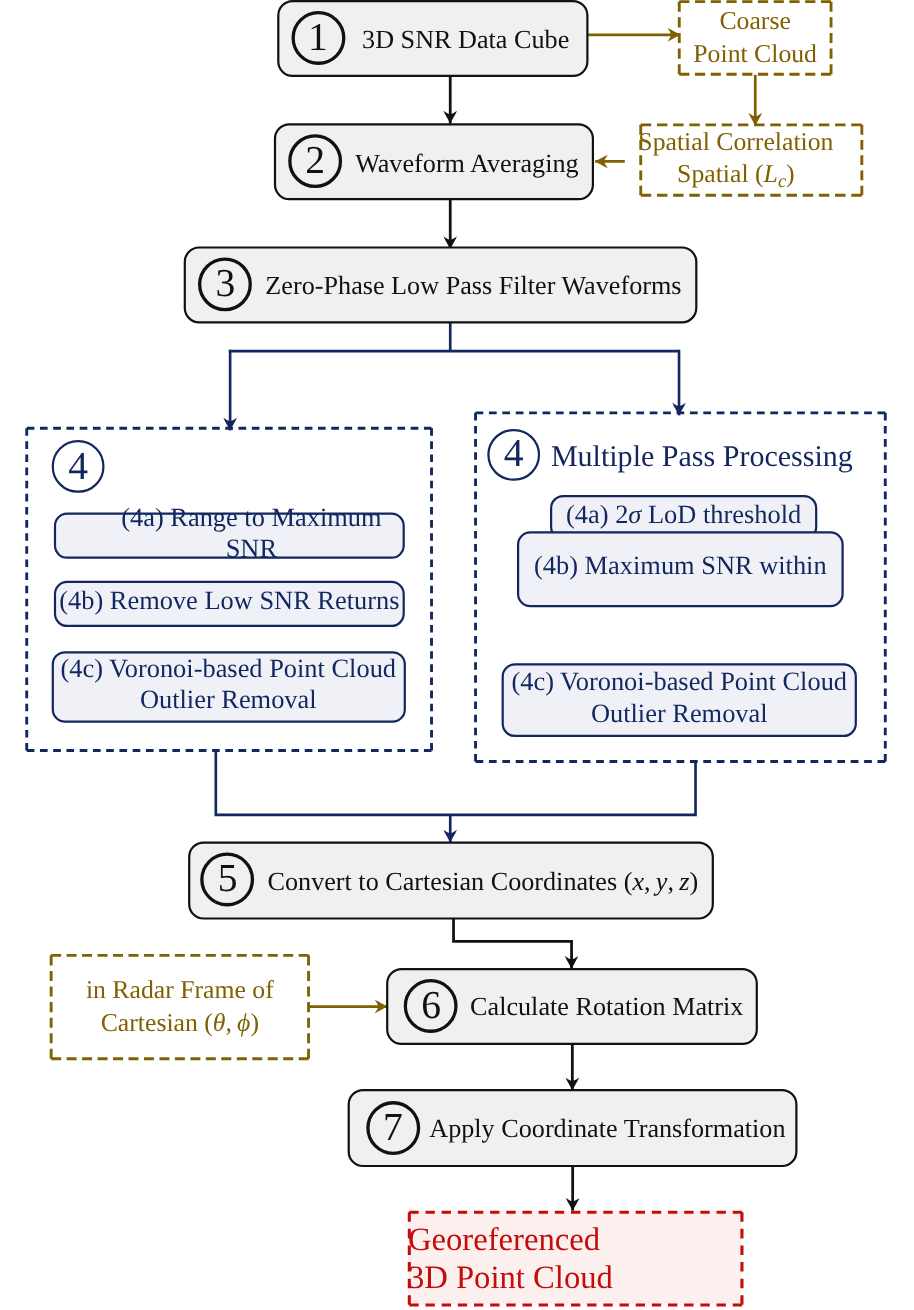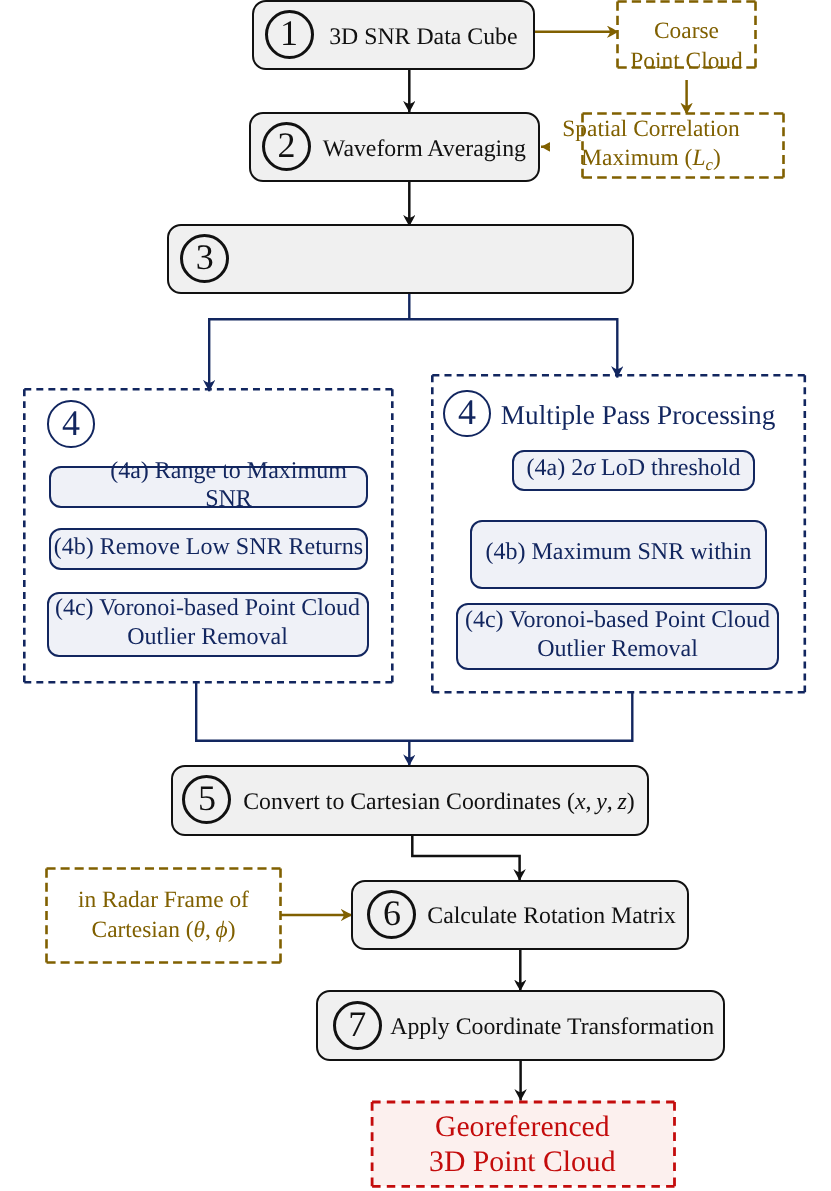--- a/index.html
+++ b/index.html
@@ -30,21 +30,21 @@
   .badge.nvy{width:47.5px;height:47.5px;border:2.8px solid #12265f;color:#12265f;
              font-size:36px;line-height:1;padding-bottom:3px;}
   .ptitle .txt{margin-left:10px;font-size:27.3px;line-height:1;color:#12265f;white-space:nowrap;position:relative;top:1.8px;}
   .ibox{position:absolute;box-sizing:border-box;display:flex;flex-direction:column;
         align-items:center;justify-content:center;text-align:center;
         background:#eff1f7;border:2.4px solid #12265f;border-radius:12px;
         color:#12265f;font-size:24px;line-height:1.175;padding-bottom:4px;}
 
   
   .outbox{position:absolute;box-sizing:border-box;display:flex;flex-direction:column;
-          align-items:center;justify-content:center;text-align:center;color:#c40c0c;
+          align-items:flex-start;justify-content:center;text-align:center;color:#c40c0c;
           background:#fcf0ee;font-size:29.7px;line-height:1.18;}
 
   i.mi{font-style:italic;}
   .sub{font-size:0.72em;font-style:italic;vertical-align:-0.3em;}
 </style>
 </head>
 <body>
 
 <div class="stage">
 
@@ -89,30 +89,31 @@
   <div class="badge blk" style="margin-left:10.6px;">
         <span>2</span>
       </div>
   <div class="steplab">Waveform Averaging</div>
 </div>
 
 <div class="step" style="left:167px;top:223.8px;width:466.5px;height:70px;">
   <div class="badge blk" style="margin-left:11.3px;">
         <span>3</span>
       </div>
-</div>
-
-<div class="olive" style="left:617px;top:1px;width:139px;height:67px;margin-top:12px;">
+  <div class="steplab">Zero-Phase Low Pass Filter Waveforms</div>
+</div>
+
+<div class="olive" style="left:617px;top:1px;width:139px;height:67px;">
   <div>Coarse</div>
   <div>Point Cloud</div>
 </div>
 
-<div class="olive" style="left:550px;top:113px;width:202px;height:65px;">
+<div class="olive" style="left:568px;top:113px;width:202px;height:65px;">
   <div>Spatial Correlation</div>
-  <div><span>Maximum (</span><i class="mi">L</i><span class="sub">c</span><span>)</span></div>
+  <div><span>Spatial (</span><i class="mi">L</i><span class="sub">c</span><span>)</span></div>
 </div>
 
 <div class="olive" style="left:46px;top:868px;width:235px;height:95px;">
   <div>in Radar Frame of</div>
   <div><span>Cartesian (</span><i class="mi">θ</i><span>, </span><i class="mi">ϕ</i><span>)</span></div>
 </div>
 
 <div class="panel" style="left:23px;top:388px;width:370px;height:295px;"></div>
 <div class="ptitle" style="left:47.2px;top:400.3px;">
   <div class="badge nvy">
@@ -130,24 +131,24 @@
   <div>Outlier Removal</div>
 </div>
 
 <div class="panel" style="left:431px;top:374px;width:374.5px;height:319px;"></div>
 <div class="ptitle" style="left:443.3px;top:389.7px;">
   <div class="badge nvy">
         <span>4</span>
       </div>
   <div class="txt">Multiple Pass Processing</div>
 </div>
-<div class="ibox" style="left:512px;top:450px;width:243px;height:41px;align-items:center;">
+<div class="ibox" style="left:500px;top:450px;width:243px;height:41px;align-items:center;">
   <div><span>(4a) 2</span><i class="mi">σ</i><span> LoD threshold</span></div>
 </div>
-<div class="ibox" style="left:470px;top:520px;width:297px;height:69px;">
+<div class="ibox" style="left:470px;top:483px;width:297px;height:69px;">
   <div>(4b) Maximum SNR within</div>
 </div>
 <div class="ibox" style="left:456px;top:603px;width:323px;height:67px;">
   <div>(4c) Voronoi-based Point Cloud</div>
   <div>Outlier Removal</div>
 </div>
 
 <div class="step" style="left:171px;top:764.7px;width:477.5px;height:70.9px;">
   <div class="badge blk" style="margin-left:9.4px;">
         <span>5</span>

